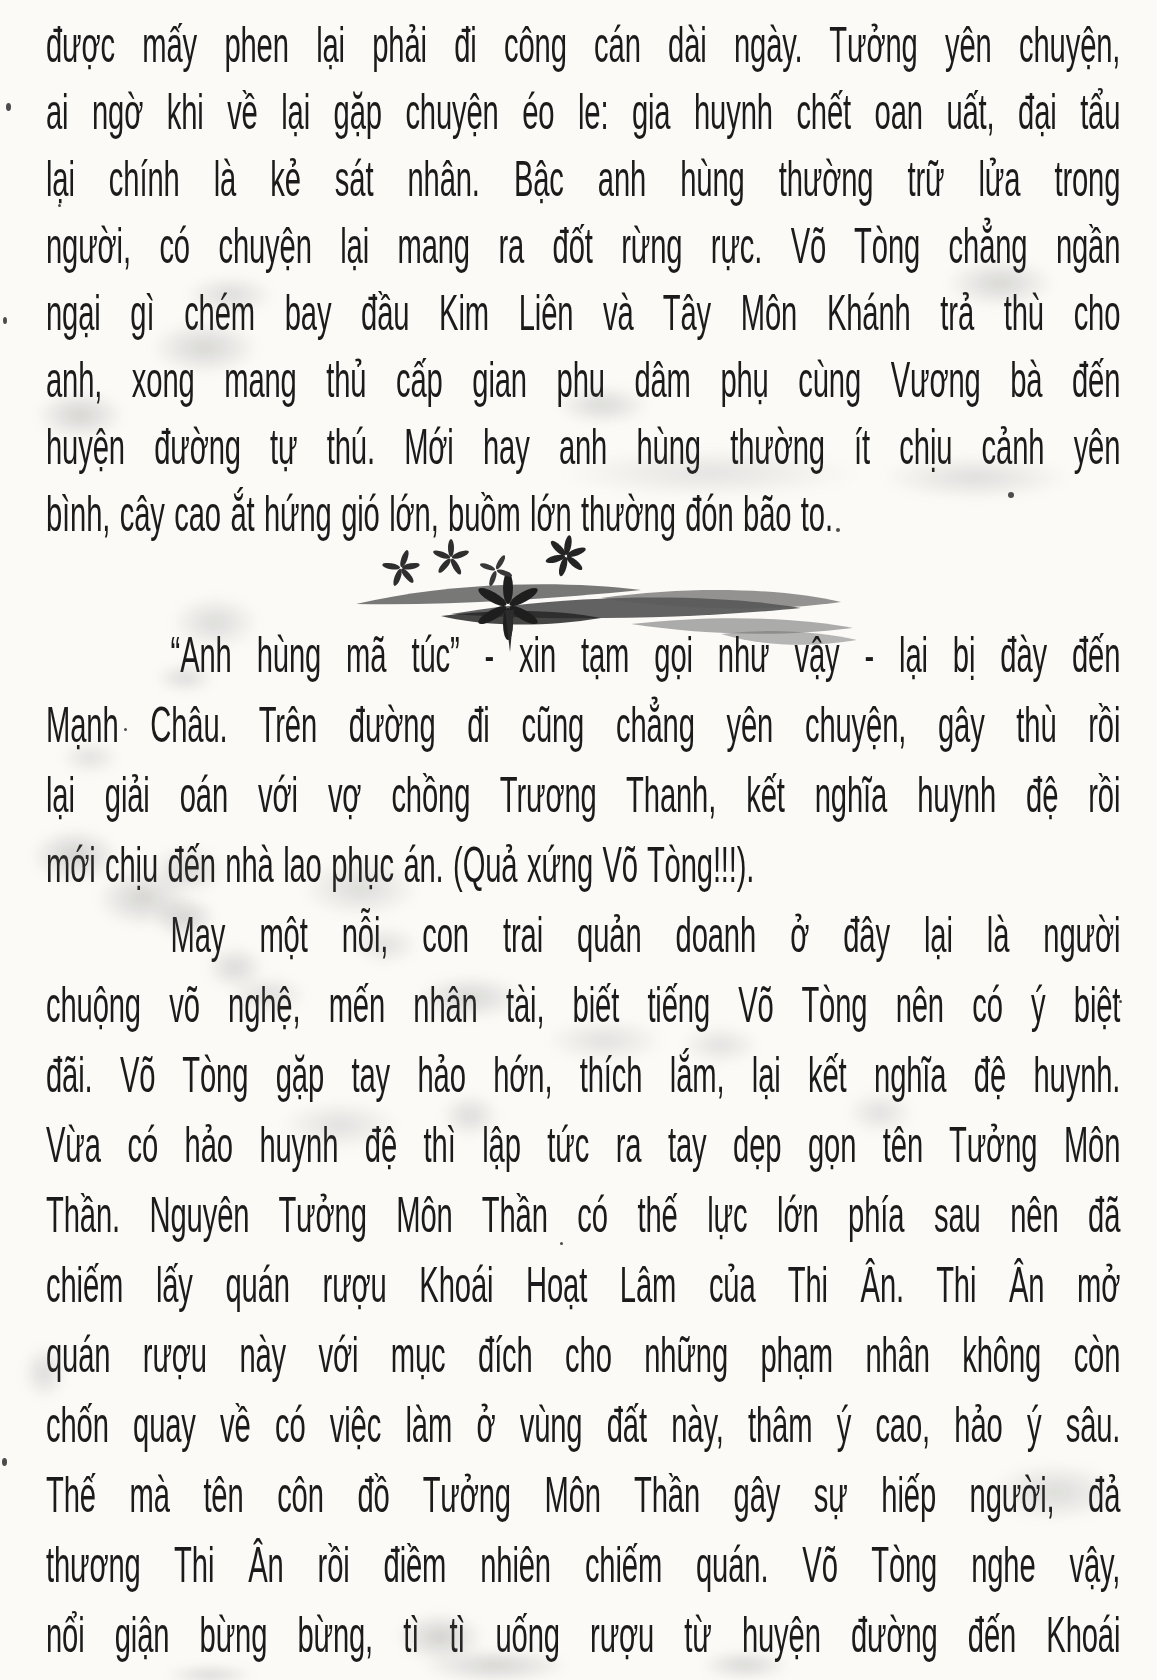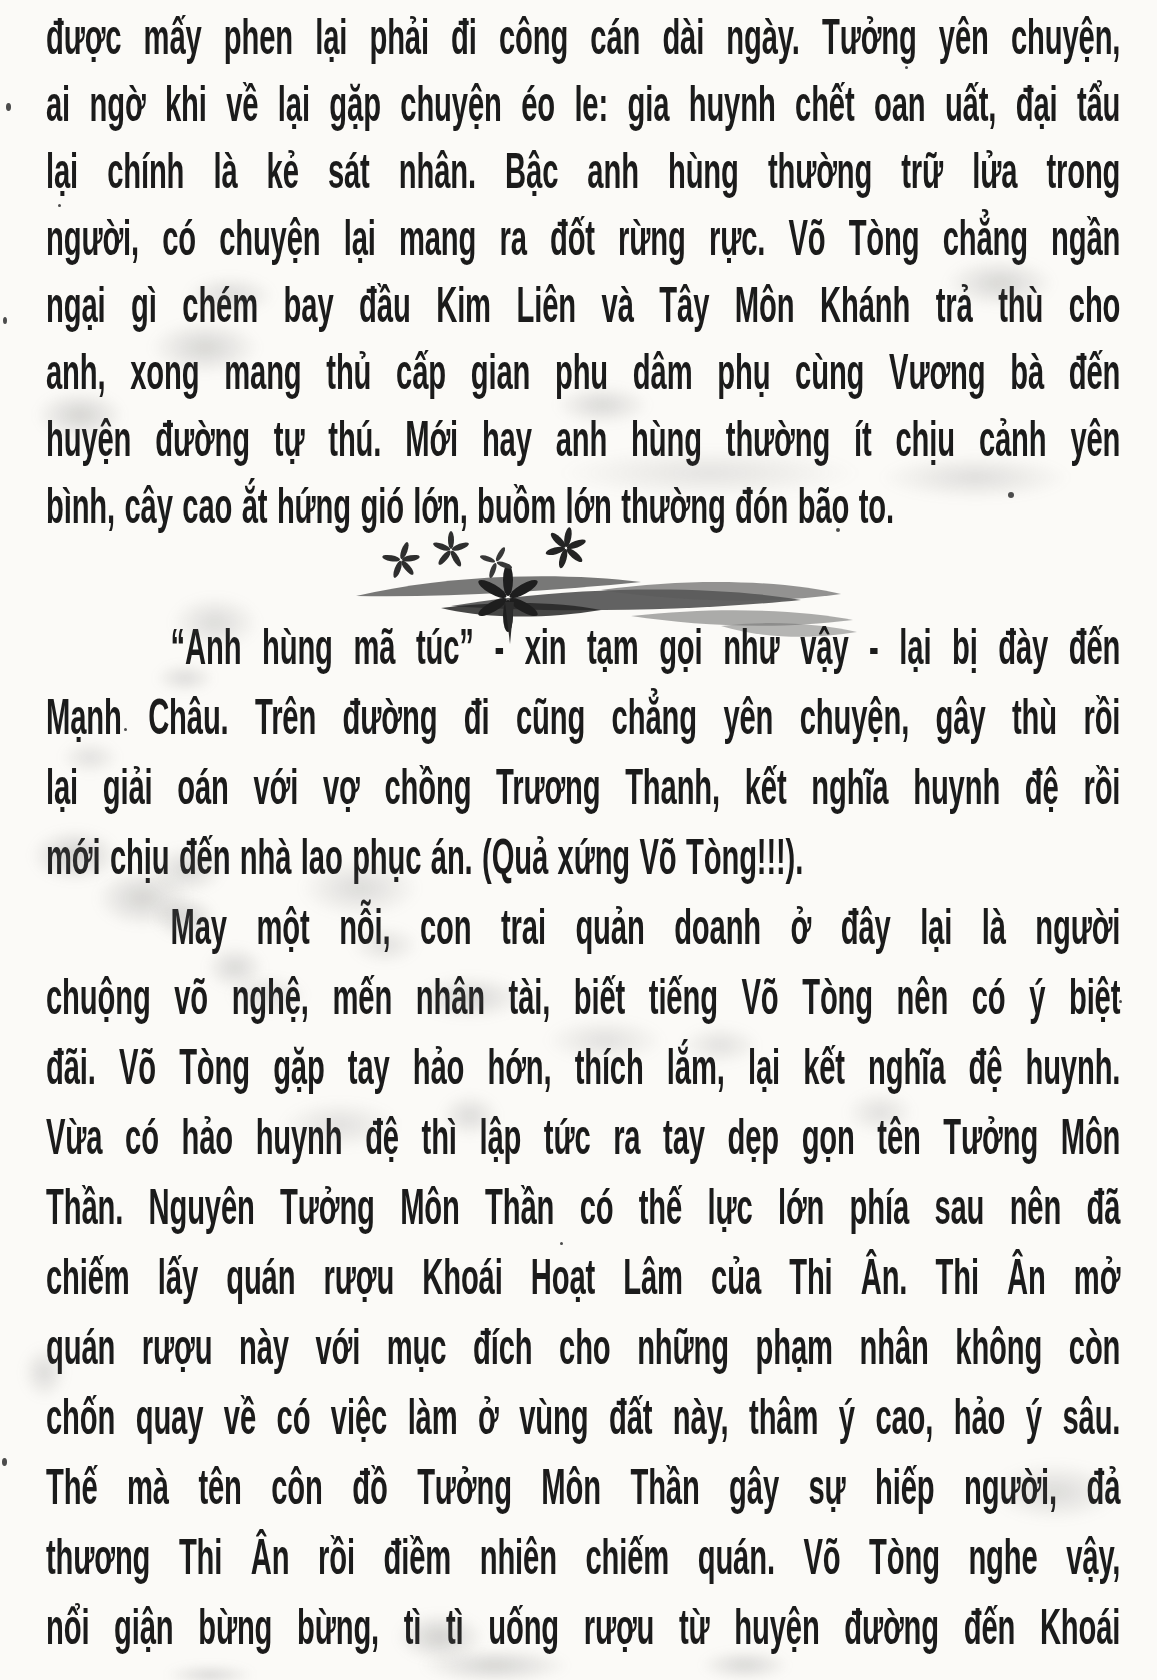--- a/index.html
+++ b/index.html
@@ -5,24 +5,23 @@
   html,body{
     margin:0; padding:0;
     width:1157px; height:1680px;
     overflow:hidden;
     background:#fbfaf7;
     font-family:"Liberation Sans","DejaVu Sans",sans-serif;
   }
   .page{
     position:relative;
     width:1157px; height:1680px;
-    padding:4px 0 0 46px;
+    padding:12px 0 0 46px;
     box-sizing:border-box;
     color:#1b1b1b;
-    font-weight:bold;
   }
   
   .line{
     width:1397px;
     font-size:38px;
     letter-spacing:-0.2px;
     word-spacing:2px;
     transform:scale(0.769,1.3);
     transform-origin:0 50%;
     text-align:justify;

